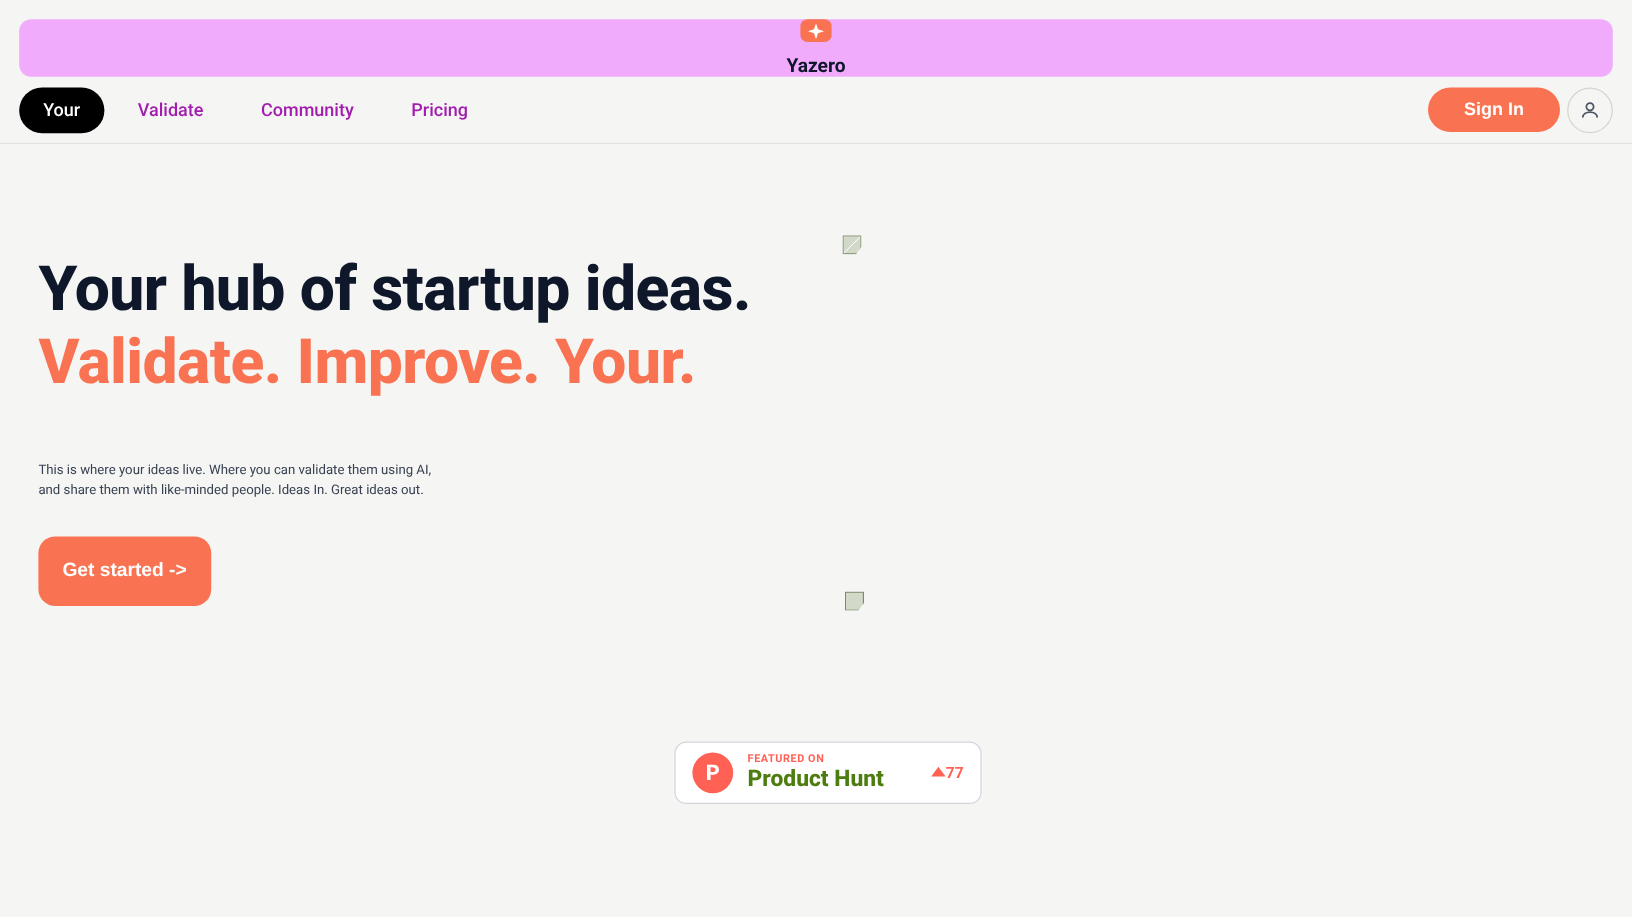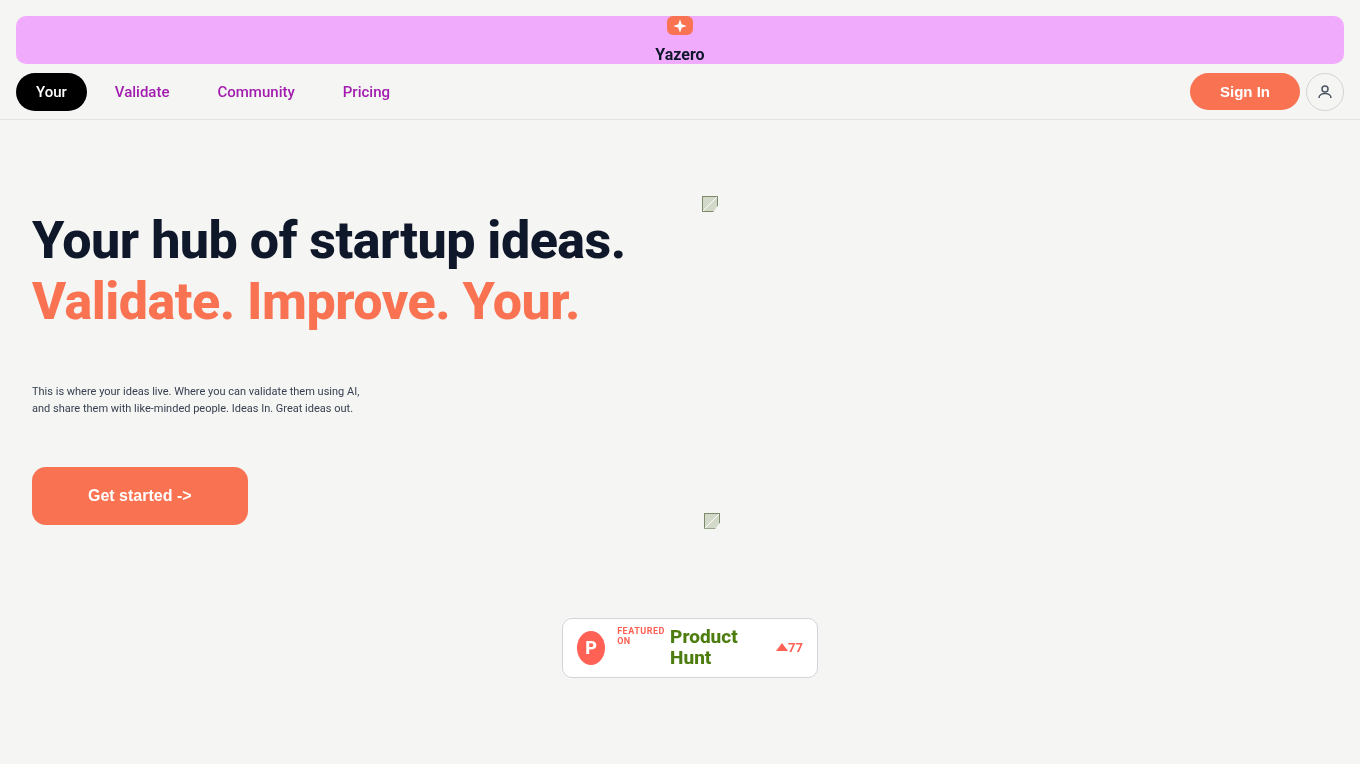--- a/index.html
+++ b/index.html
@@ -116,25 +116,25 @@
       display: block;
     }
     .hero-desc {
       margin-top: 50px;
       font-size: 11px;
       line-height: 1.55;
       color: #374151;
       max-width: 340px;
     }
     .cta-btn {
-      margin-top: 50px;
+      margin-top: 30px;
       background: #f97352;
       color: #fff;
       border: none;
-      padding: 20px 56px;
+      padding: 20px 20px;
       border-radius: 14px;
       font-size: 16px;
       font-weight: 700;
       cursor: pointer;
       text-align: right;
     }
 
     
     .broken-img {
       width: 16px;
@@ -181,21 +181,21 @@
       height: 34px;
       border-radius: 50%;
       background: #ff6154;
       color: #fff;
       font-weight: 800;
       font-size: 18px;
       display: flex;
       align-items: center;
       justify-content: center;
     }
-    .ph-text { display: flex; line-height: 1.1; }
+    .ph-text { display: flex; flex-direction: column; line-height: 1.1; }
     .ph-featured {
       font-size: 9px;
       font-weight: 700;
       letter-spacing: 0.5px;
       color: #ff6154;
     }
     .ph-name {
       font-size: 19px;
       font-weight: 800;
       color: #4d7c0f;

